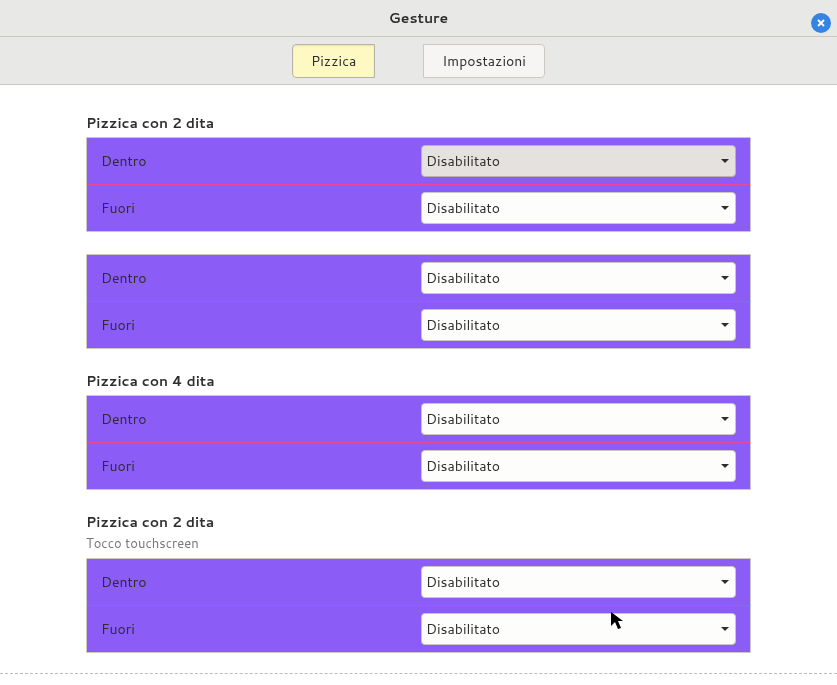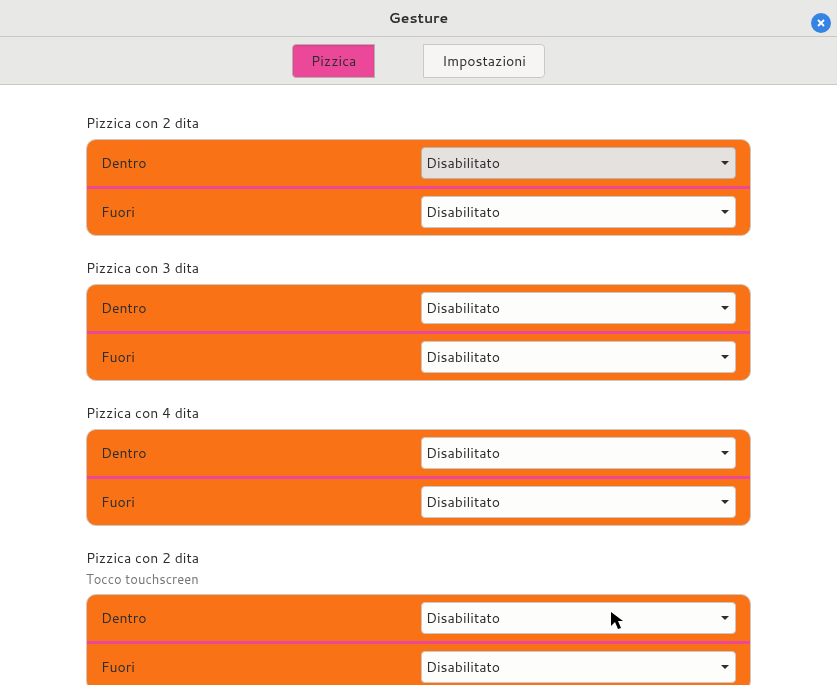--- a/index.html
+++ b/index.html
@@ -62,53 +62,52 @@
     padding: 6px 18px;
     background: #f6f5f4;
     border: 1px solid #cdc7c2;
     margin-left: -1px;
     font-size: 14px;
     cursor: default;
   }
   .seg-btn:first-child { border-radius: 4px 0 0 4px; margin-left:0; }
   .seg-btn:last-child { border-radius: 0 4px 4px 0; margin-left: 48px; }
   .seg-btn.active {
-    background: #ec4899;
+    background: #fef9c3;
     border-color: #b6b1ab;
     box-shadow: inset 0 1px 2px rgba(0,0,0,.1);
   }
 
   .content {
     padding: 14px 86px 20px 86px;
     border-bottom: 1px dashed #bbb;
   }
   .group { margin-top: 22px; }
   .group:first-child { margin-top: 14px; }
   .group-title {
-    font-weight: normal;
+    font-weight: bold;
     font-size: 14px;
     margin-bottom: 4px;
   }
   .group-sub {
     color: #777;
     font-size: 13px;
     margin-top: -2px;
     margin-bottom: 6px;
   }
   .card {
     border: 1px solid #cdc7c2;
-    border-radius: 10px;
-    background: #f97316;
-    margin-top: 6px;
+    border-radius: 1px;
+    background: #8b5cf6;
   }
   .row {
     display: flex;
     align-items: center;
     padding: 7px 14px;
-    border-top: 3px solid #ec4899;
+    border-top: 1px solid #ec4899;
     min-height: 45px;
   }
   .row:first-child { border-top: none; }
   .row-label {
     flex: 0 0 50%;
     font-size: 14px;
   }
   .row-ctrl {
     flex: 1;
     display: flex;
@@ -200,21 +199,20 @@
                 <svg width="12" height="12" viewBox="0 0 12 12">
                   <path d="M2 4 L6 8 L10 4" fill="#2e2e2e"></path>
                 </svg>
               </span>
             </div>
           </div>
         </div>
       </div>
     </div>
     <div class="group">
-      <div class="group-title">Pizzica con 3 dita</div>
       <div class="card">
         <div class="row">
           <div class="row-label">Dentro</div>
           <div class="row-ctrl">
             <div class="combo">
               <span>Disabilitato</span>
               <span class="chev">
                 <svg width="12" height="12" viewBox="0 0 12 12">
                   <path d="M2 4 L6 8 L10 4" fill="#2e2e2e"></path>
                 </svg>

